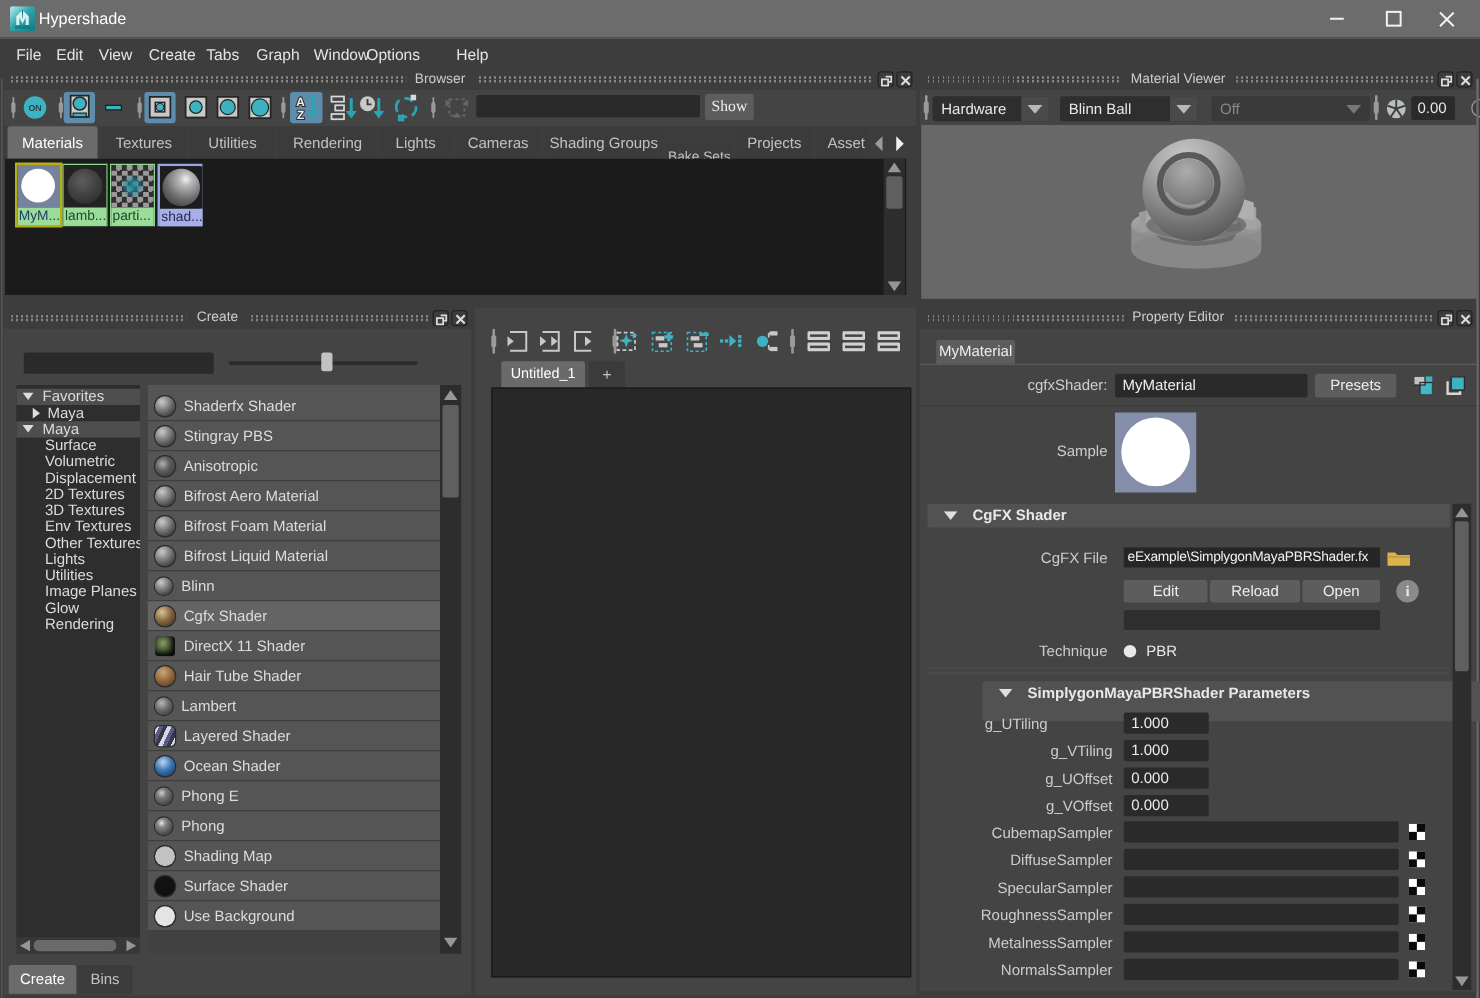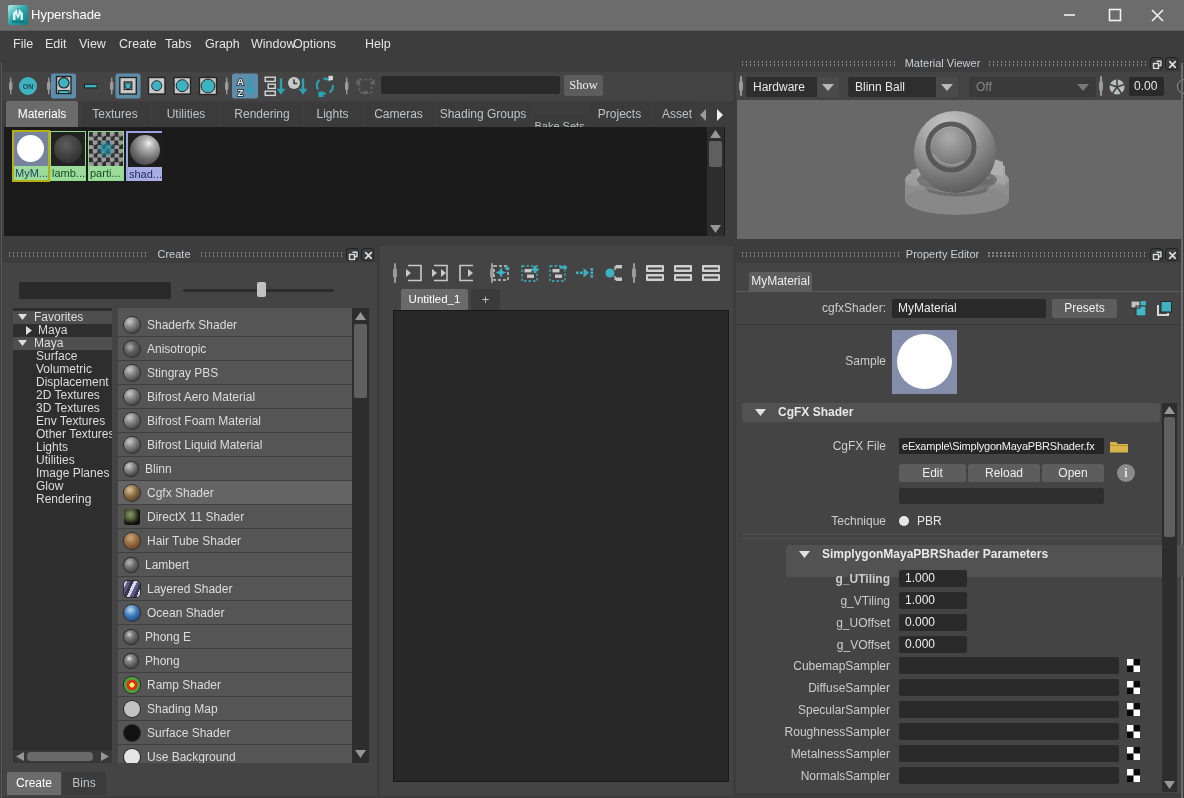--- a/index.html
+++ b/index.html
@@ -58,20 +58,38 @@
       <span style="left:79px">View</span>
       <span style="left:119px">Create</span>
       <span style="left:165px">Tabs</span>
       <span style="left:205px">Graph</span>
       <span style="left:251px">Window</span>
       <span style="left:293px">Options</span>
       <span style="left:365px">Help</span>
   </div>
 
   <div class="panel" id="browser" style="left:3px;top:24px;width:730px;height:186px;background:#3d3d3d;">
+    <div class="ptitle">
+      <div class="dotline" style="left:6px;width:316px;top:6px;"></div>
+      <div class="dotline" style="left:6px;width:316px;top:9px;"></div>
+      <div class="lbl">Browser</div>
+      <div class="dotline" style="left:380px;width:316px;top:6px;"></div>
+      <div class="dotline" style="left:380px;width:316px;top:9px;"></div>
+      <div class="pticon" style="right:18px">
+          <svg width="13" height="13">
+            <rect x="2.5" y="5.5" width="5" height="5" fill="none" stroke="#d5dde2" stroke-width="1.4"></rect>
+            <path d="M5.5 3.2 L10 3.2 L10 7.5 L8 7.5" fill="none" stroke="#d5dde2" stroke-width="1.4"></path>
+          </svg>
+        </div>
+      <div class="pticon" style="right:3px">
+          <svg width="13" height="13">
+            <path d="M3.2 3.2 L9.8 9.8 M9.8 3.2 L3.2 9.8" stroke="#d5dde2" stroke-width="1.7"></path>
+          </svg>
+        </div>
+    </div>
 
     <div id="btoolbar" class="abs" style="left:0;top:17px;width:730px;height:29px;background:#444;">
       <svg class="abs" style="left:0;top:0" width="620" height="30">
 
         <g fill="#9a9a9a">
             <rect x="7" y="5.5" width="1.4" height="17" rx="0.7"></rect>
             <rect x="6" y="9.5" width="3.4" height="9" rx="1.7"></rect>
         <rect x="45" y="5.5" width="1.4" height="17" rx="0.7"></rect>
             <rect x="44" y="9.5" width="3.4" height="9" rx="1.7"></rect>
         <rect x="108" y="5.5" width="1.4" height="17" rx="0.7"></rect>
@@ -359,35 +377,34 @@
           </svg>
         <div class="abs" style="left:14px;top:2px;width:66px;height:9px;background:#6a6a6a;border-radius:4px;"></div>
         <svg class="abs" style="left:88px;top:2px" width="8" height="9">
             <path d="M0 0 L8 4.5 L0 9 Z" fill="#969696"></path>
           </svg>
       </div>
 
       <div class="abs" id="clist" style="left:115px;top:45px;width:234px;height:455px;background:#414141;overflow:hidden;font-size:12px;color:#dcdcdc;">
         <div style="height:5px;background:#555;"></div>
         <div class="crow"><i class="sph"></i>Shaderfx Shader</div>
+        <div class="crow"><i class="sph"></i>Stingray PBS</div>
         <div class="crow"><i class="sph" style="background:radial-gradient(circle at 38% 38%,#b0b0b0,#5f5f5f 40%,#3a3a3a 85%)"></i>Anisotropic</div>
-        <div class="crow"><i class="sph"></i>Stingray PBS</div>
         <div class="crow"><i class="sph"></i>Bifrost Aero Material</div>
         <div class="crow"><i class="sph"></i>Bifrost Foam Material</div>
         <div class="crow"><i class="sph"></i>Bifrost Liquid Material</div>
         <div class="crow"><i class="sph" style="width:14px;height:14px;"></i>Blinn</div>
         <div class="crow" style="background:#646464;"><i class="sph" style="background:radial-gradient(circle at 35% 30%,#d8c49a,#8a6a42 45%,#4a3520 85%)"></i>Cgfx Shader</div>
         <div class="crow"><i class="sph" style="border-radius:3px;background:#181818;box-shadow:inset -2px -2px 4px #0a0a0a;background-image:radial-gradient(circle at 40% 35%,#8a9a6a,#3a4a2a 50%,#141414 80%)"></i>DirectX 11 Shader</div>
         <div class="crow"><i class="sph" style="background:radial-gradient(circle at 40% 30%,#c8a878,#8a5f34 55%,#5a3a1a 90%)"></i>Hair Tube Shader</div>
         <div class="crow"><i class="sph" style="width:14px;height:14px;background:radial-gradient(circle at 38% 32%,#b8b8b8,#6a6a6a 45%,#404040 85%)"></i>Lambert</div>
         <div class="crow"><i class="sph" style="border-radius:4px;background:repeating-linear-gradient(115deg,#d8d8e8 0 3px,#5a5a8a 3px 6px,#38384a 6px 9px)"></i>Layered Shader</div>
         <div class="crow"><i class="sph" style="background:radial-gradient(circle at 40% 30%,#bcd8ee,#3a78b8 45%,#1a3a6a 90%)"></i>Ocean Shader</div>
         <div class="crow"><i class="sph" style="width:14px;height:14px;background:radial-gradient(circle at 38% 32%,#d0d0d0 0%,#7a7a7a 30%,#454545 75%)"></i>Phong E</div>
         <div class="crow"><i class="sph" style="width:14px;height:14px;background:radial-gradient(circle at 38% 32%,#e8e8e8 0%,#8a8a8a 25%,#4a4a4a 70%)"></i>Phong</div>
-        <div class="crow"><i class="sph" style="background:radial-gradient(circle,#f8f04a 0%,#f8f04a 20%,#d83020 25%,#d83020 45%,#48a838 52%,#48a838 100%)"></i>Ramp Shader</div>
         <div class="crow"><i class="sph" style="background:#c2c2c2"></i>Shading Map</div>
         <div class="crow"><i class="sph" style="background:#111"></i>Surface Shader</div>
         <div class="crow"><i class="sph" style="background:#e4e4e4"></i>Use Background</div>
       </div>
 
       <div class="abs" style="left:349px;top:45px;width:17px;height:455px;background:#2d2d2d;">
         <svg class="abs" style="left:3px;top:4px" width="11" height="8">
             <path d="M5.5 0 L11 8 L0 8 Z" fill="#969696"></path>
           </svg>
         <div class="abs" style="left:2px;top:16px;width:13px;height:74px;background:#5f5f5f;border-radius:2px;"></div>
@@ -545,21 +562,21 @@
       <div class="abs" style="left:181px;top:251px;color:#e8e8e8;font-size:12px;">PBR</div>
       <div class="abs" style="left:6px;top:271px;width:418px;height:1px;background:#4e4e4e;"></div>
       <div class="abs" style="left:6px;top:275px;width:418px;height:1px;background:#4e4e4e;"></div>
 
       <div class="abs" style="left:6px;top:282px;width:418px;height:32px;background:#525252;border-radius:2px;margin-left:44px;">
         <svg class="abs" style="left:13px;top:6px" width="11" height="8">
             <path d="M0 0 L11 0 L5.5 7 Z" fill="#e0e0e0"></path>
           </svg>
         <div class="abs" style="left:36px;top:0;color:#e8e8e8;font-size:12px;font-weight:bold;line-height:19px;">SimplygonMayaPBRShader Parameters</div>
       </div>
-      <div class="abs" style="left:0;top:308px;width:154px;text-align:right;color:#ccc;font-size:12px;line-height:17px;font-weight:bold;">g_UTiling</div>
+      <div class="abs" style="left:0;top:308px;width:154px;text-align:center;color:#ccc;font-size:12px;line-height:17px;">g_UTiling</div>
       <div class="fld abs" style="left:163px;top:307px;width:68px;height:17px;color:#eee;font-size:12px;line-height:17px;padding-left:6px;">1.000</div>
       <div class="abs" style="left:0;top:330px;width:154px;text-align:right;color:#ccc;font-size:12px;line-height:17px;">g_VTiling</div>
       <div class="fld abs" style="left:163px;top:329px;width:68px;height:17px;color:#eee;font-size:12px;line-height:17px;padding-left:6px;">1.000</div>
       <div class="abs" style="left:0;top:352px;width:154px;text-align:right;color:#ccc;font-size:12px;line-height:17px;">g_UOffset</div>
       <div class="fld abs" style="left:163px;top:351px;width:68px;height:17px;color:#eee;font-size:12px;line-height:17px;padding-left:6px;">0.000</div>
       <div class="abs" style="left:0;top:374px;width:154px;text-align:right;color:#ccc;font-size:12px;line-height:17px;">g_VOffset</div>
       <div class="fld abs" style="left:163px;top:373px;width:68px;height:17px;color:#eee;font-size:12px;line-height:17px;padding-left:6px;">0.000</div>
 
       <div class="abs" style="left:0;top:395px;width:154px;text-align:right;color:#ccc;font-size:12px;line-height:17px;">CubemapSampler</div>
       <div class="fld abs" style="left:163px;top:394px;width:220px;height:17px;"></div>

